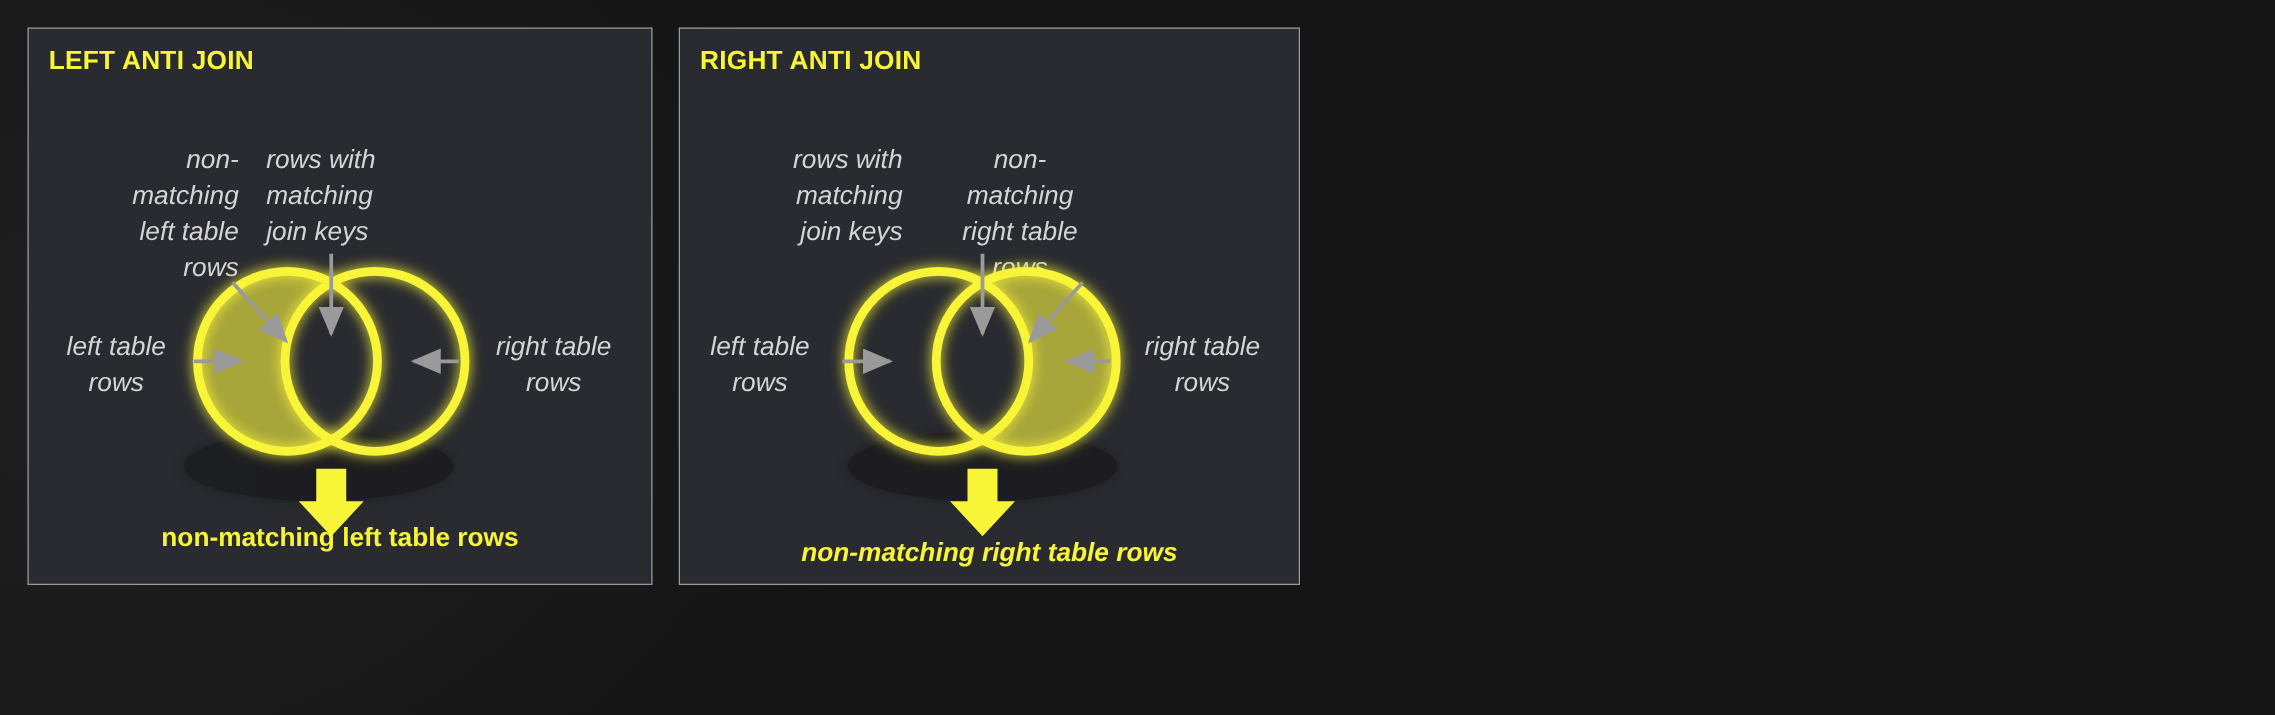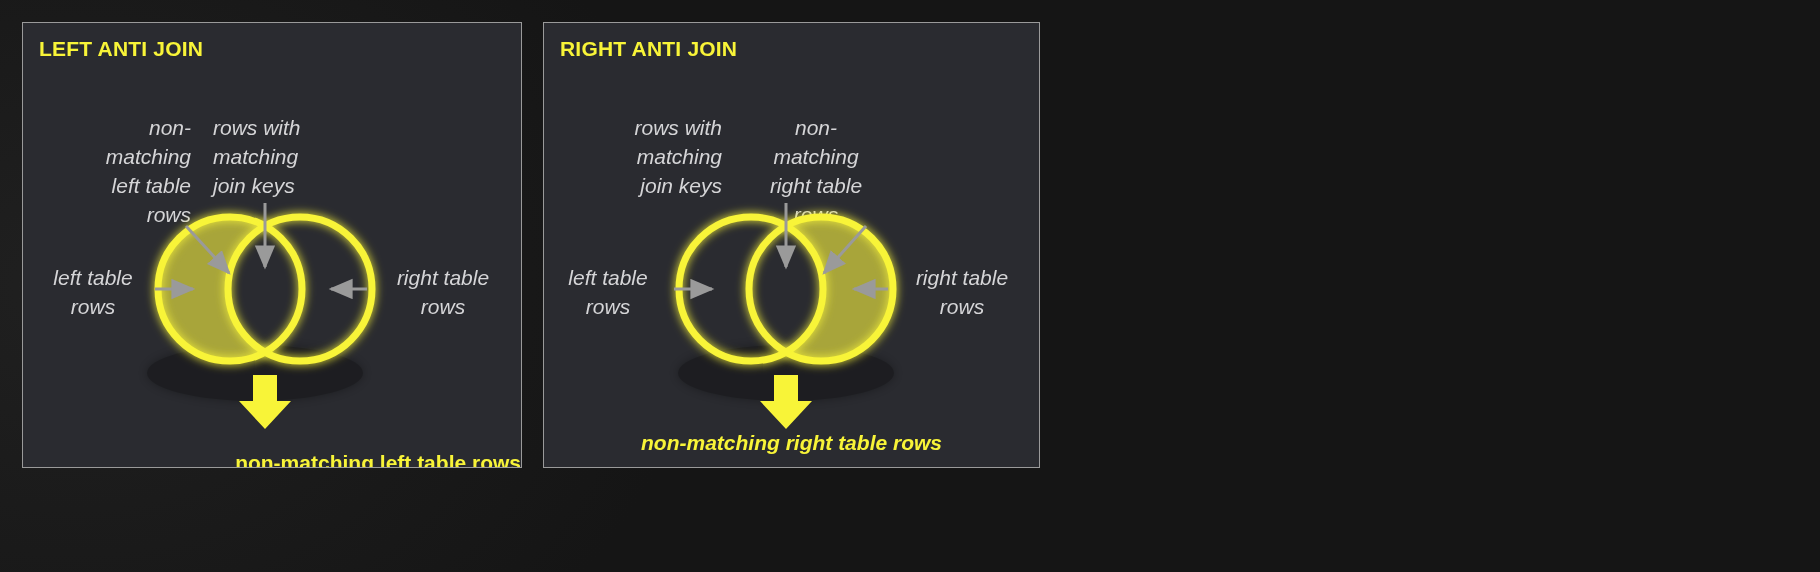--- a/index.html
+++ b/index.html
@@ -114,21 +114,21 @@
 
       <path d="M242,180 L242,244" stroke="#9a9a9a" stroke-width="3" fill="none" marker-end="url(#arrL)"></path>
 
       <path d="M132,266 L170,266" stroke="#9a9a9a" stroke-width="3" fill="none" marker-end="url(#arrL)"></path>
 
       <path d="M344,266 L308,266" stroke="#9a9a9a" stroke-width="3" fill="none" marker-end="url(#arrL)"></path>
 
       <path d="M230,352 L254,352 L254,378 L268,378 L242,406 L216,378 L230,378 z" fill="#f8f438"></path>
     </svg>
 
-    <div class="caption" style="top:428px;text-align:right;">non-matching left table rows</div>
+    <div class="caption" style="top:396px;">non-matching left table rows</div>
   </div>
 
   <div class="panel" id="panel-right">
 
     <div class="panel-title">RIGHT ANTI JOIN</div>
 
     <div class="note ra" style="left:30px;top:90px;width:148px;">rows with
 matching
 join keys</div>
 

